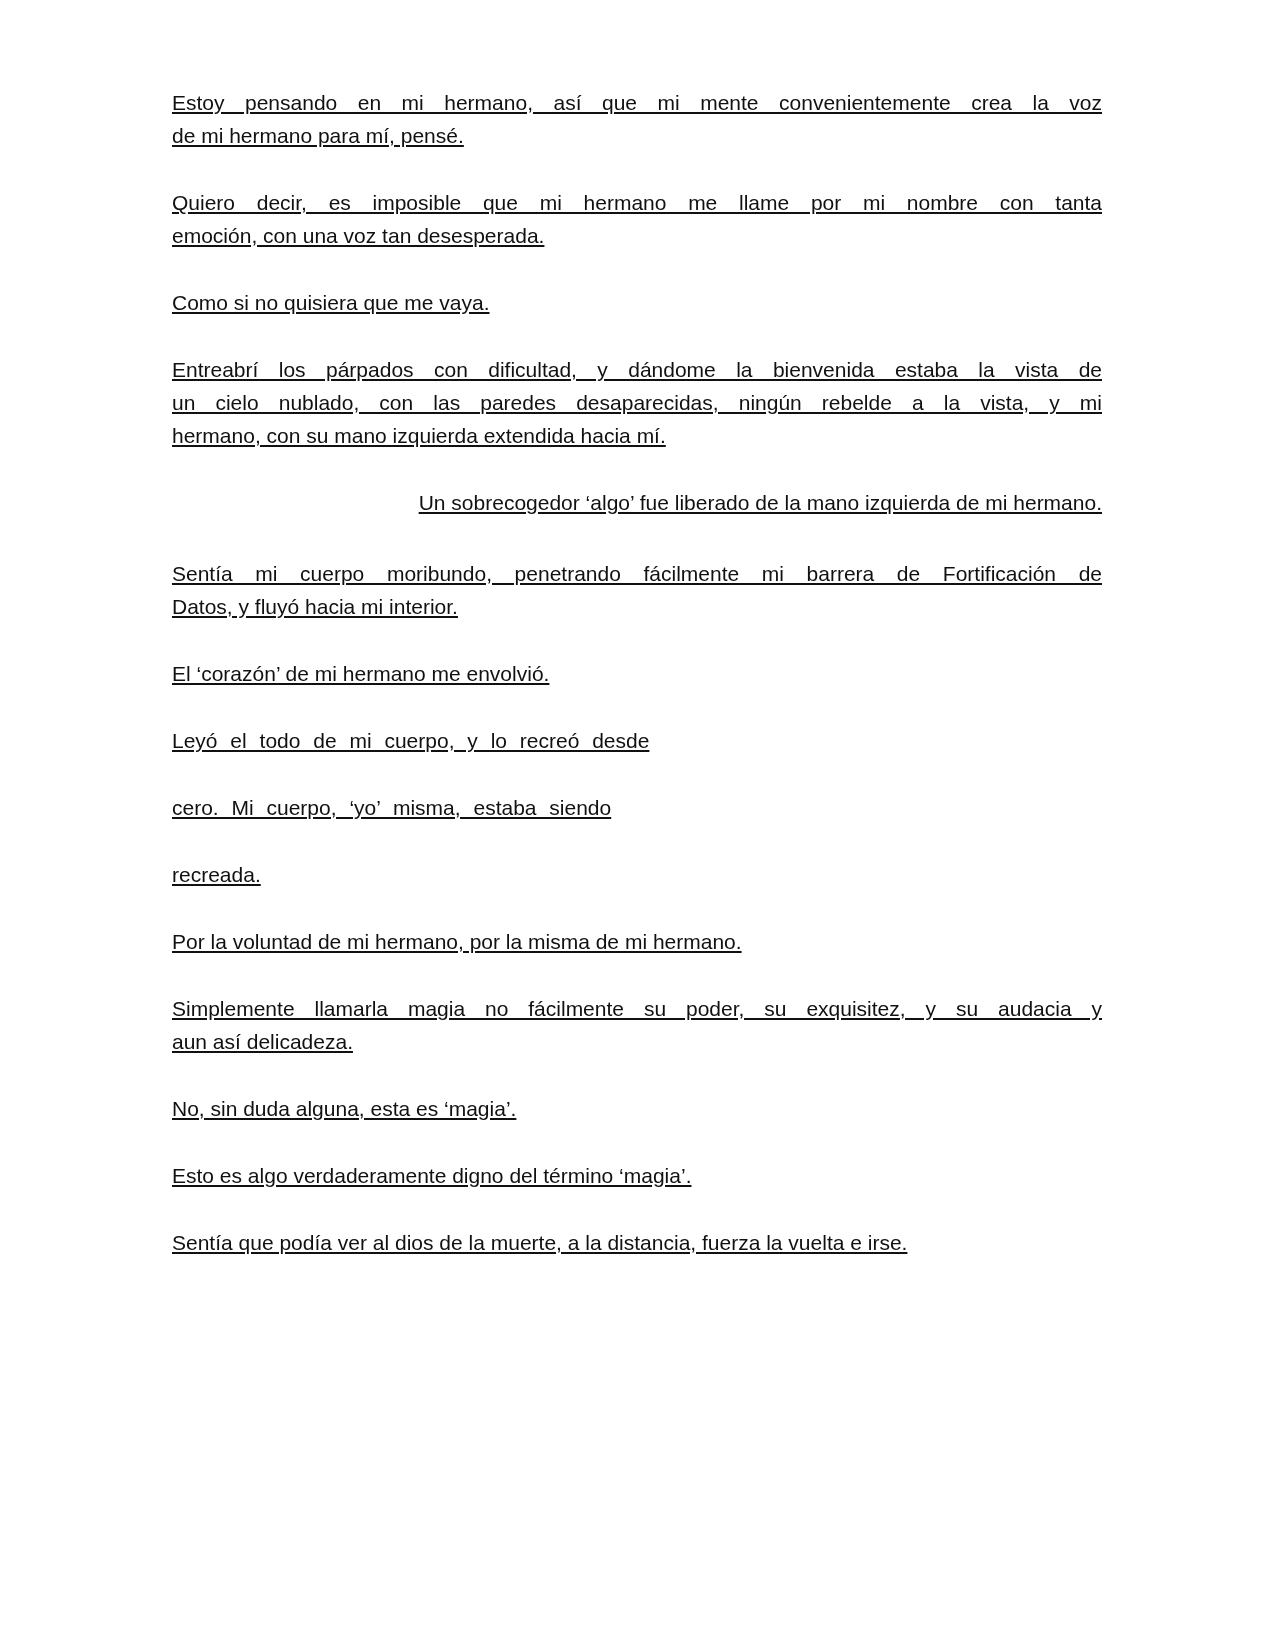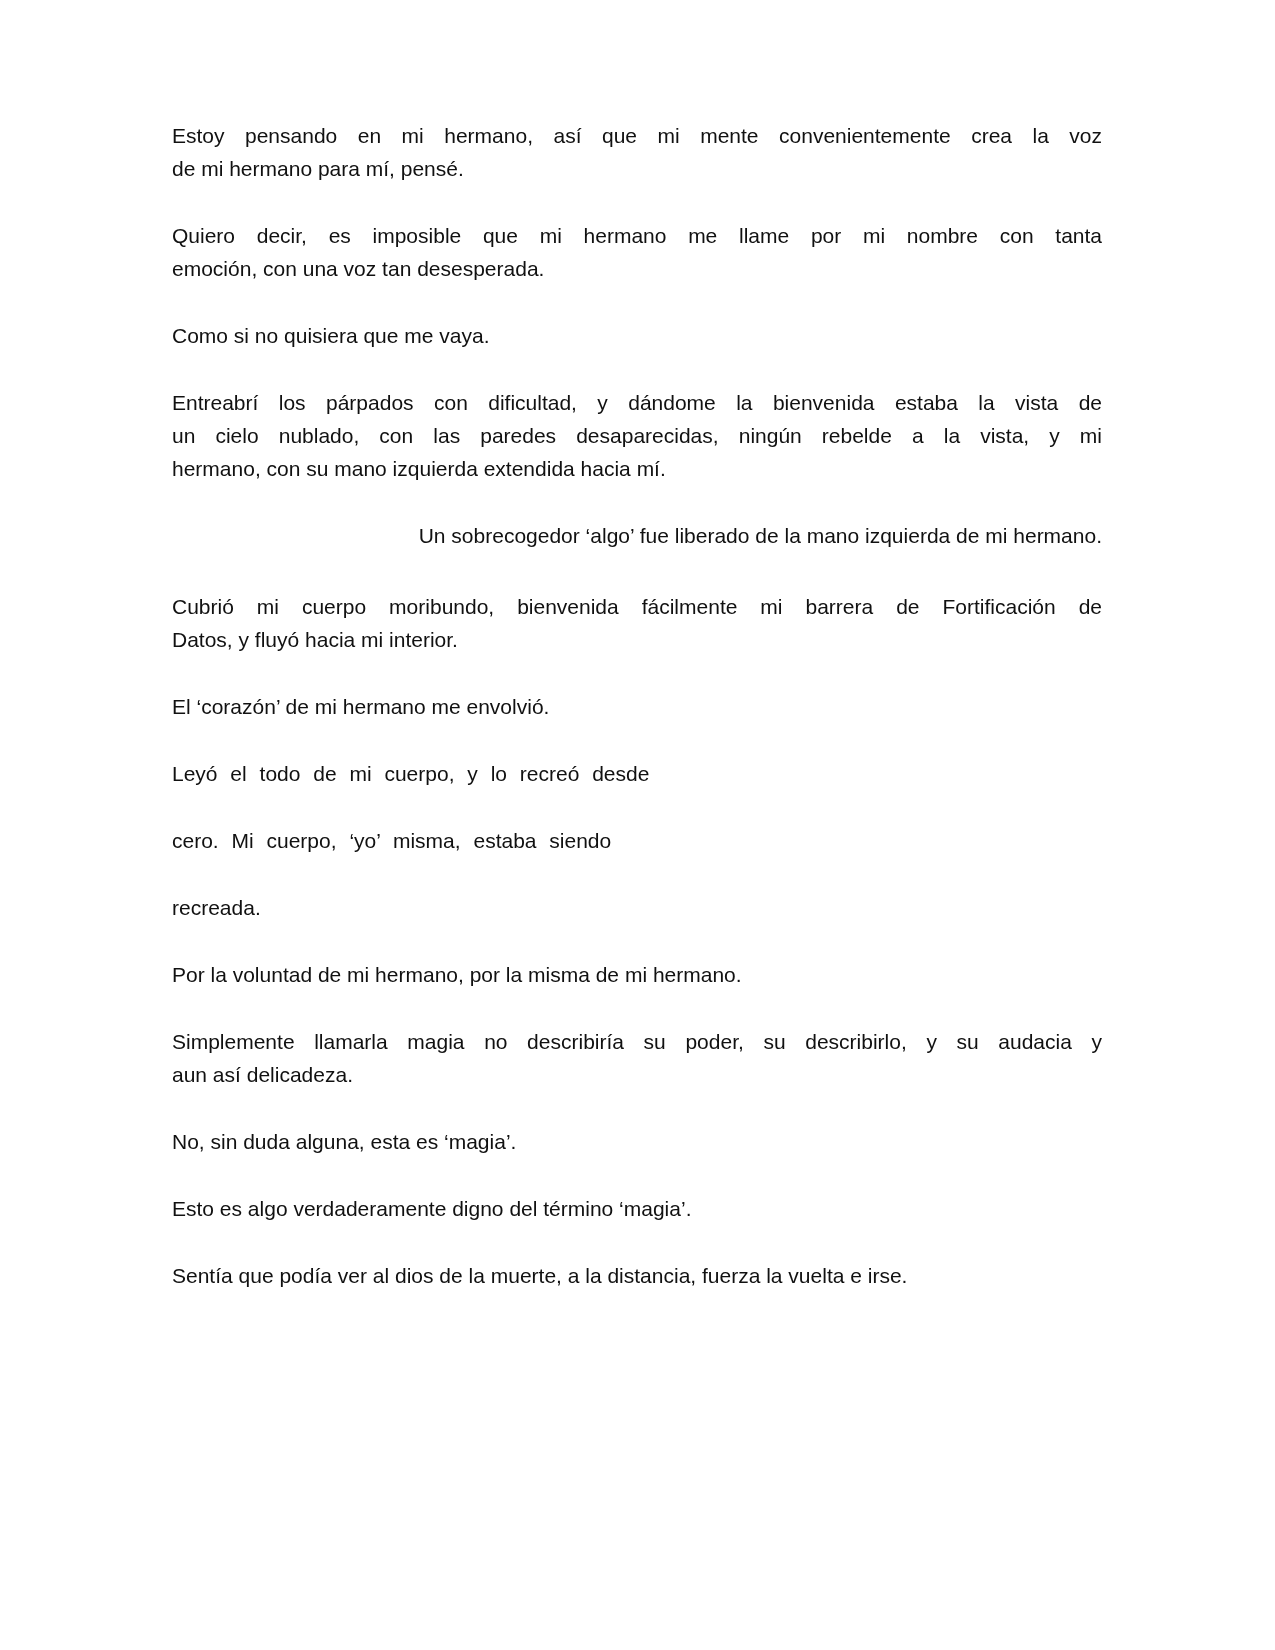--- a/index.html
+++ b/index.html
@@ -15,22 +15,23 @@
   }
   .page {
     width: 1275px;
     height: 1650px;
     background: #ffffff;
     overflow: hidden;
     box-sizing: border-box;
   }
   .doc {
     box-sizing: border-box;
-    padding: 119px 173px 0 172px;
+    padding: 86px 173px 0 172px;
     color: #111111;
+    text-decoration: underline;
   }
   .para {
     margin: 0 0 34px 0;
     font-size: 21px;
     line-height: 33px;
   }
   
   .line.fill {
     text-align: justify;
     text-align-last: justify;
@@ -58,40 +59,40 @@
       </div>
       <div class="para">
         <div class="line fill">Entreabrí los párpados con dificultad, y dándome la bienvenida estaba la vista de</div>
         <div class="line fill">un cielo nublado, con las paredes desaparecidas, ningún rebelde a la vista, y mi</div>
         <div class="line">hermano, con su mano izquierda extendida hacia mí.</div>
       </div>
       <div class="para" style="margin-top: 24px; text-align: right;">
         <div class="line">Un sobrecogedor ‘algo’ fue liberado de la mano izquierda de mi hermano.</div>
       </div>
       <div class="para" style="margin-top: 38px;">
-        <div class="line fill">Cubrió mi cuerpo moribundo, bienvenida fácilmente mi barrera de Fortificación de</div>
+        <div class="line fill">Sentía mi cuerpo moribundo, penetrando fácilmente mi barrera de Fortificación de</div>
         <div class="line">Datos, y fluyó hacia mi interior.</div>
       </div>
       <div class="para">
         <div class="line">El ‘corazón’ de mi hermano me envolvió.</div>
       </div>
       <div class="para wide">
         <div class="line">Leyó el todo de mi cuerpo, y lo recreó desde</div>
       </div>
       <div class="para wide">
         <div class="line">cero. Mi cuerpo, ‘yo’ misma, estaba siendo</div>
       </div>
       <div class="para">
         <div class="line">recreada.</div>
       </div>
       <div class="para">
         <div class="line">Por la voluntad de mi hermano, por la misma de mi hermano.</div>
       </div>
       <div class="para">
-        <div class="line fill">Simplemente llamarla magia no describiría su poder, su describirlo, y su audacia y</div>
+        <div class="line fill">Simplemente llamarla magia no fácilmente su poder, su exquisitez, y su audacia y</div>
         <div class="line">aun así delicadeza.</div>
       </div>
       <div class="para">
         <div class="line">No, sin duda alguna, esta es ‘magia’.</div>
       </div>
       <div class="para">
         <div class="line">Esto es algo verdaderamente digno del término ‘magia’.</div>
       </div>
       <div class="para">
         <div class="line">Sentía que podía ver al dios de la muerte, a la distancia, fuerza la vuelta e irse.</div>

